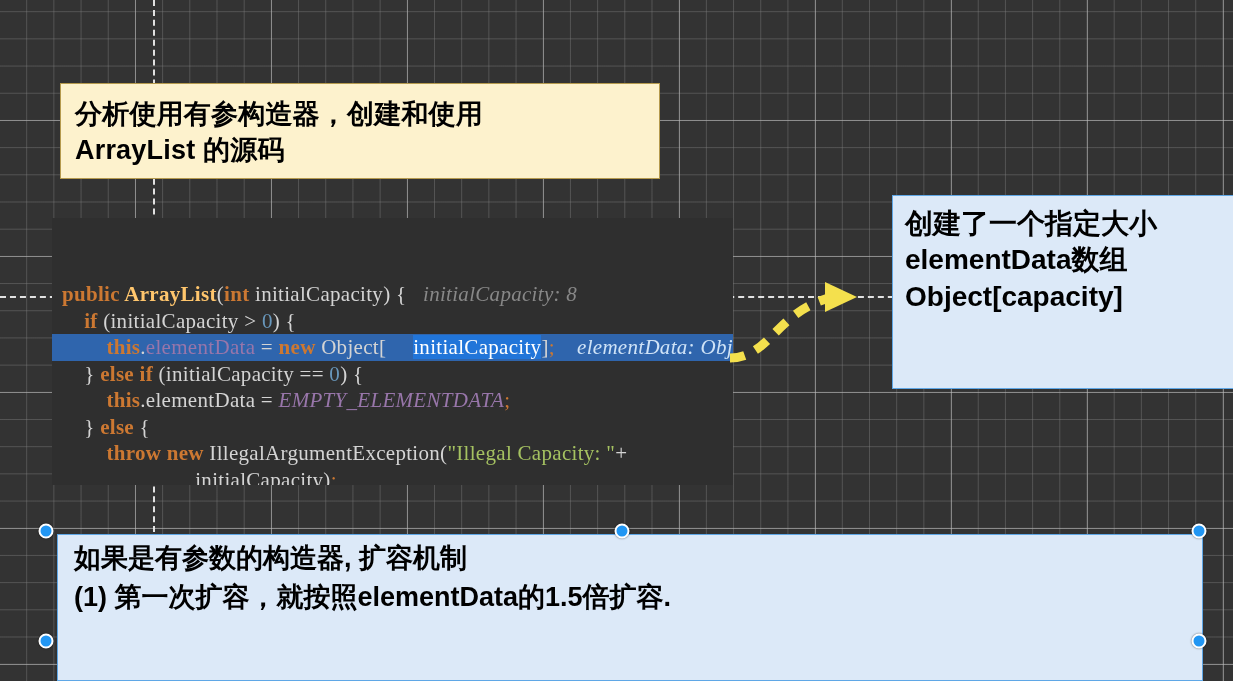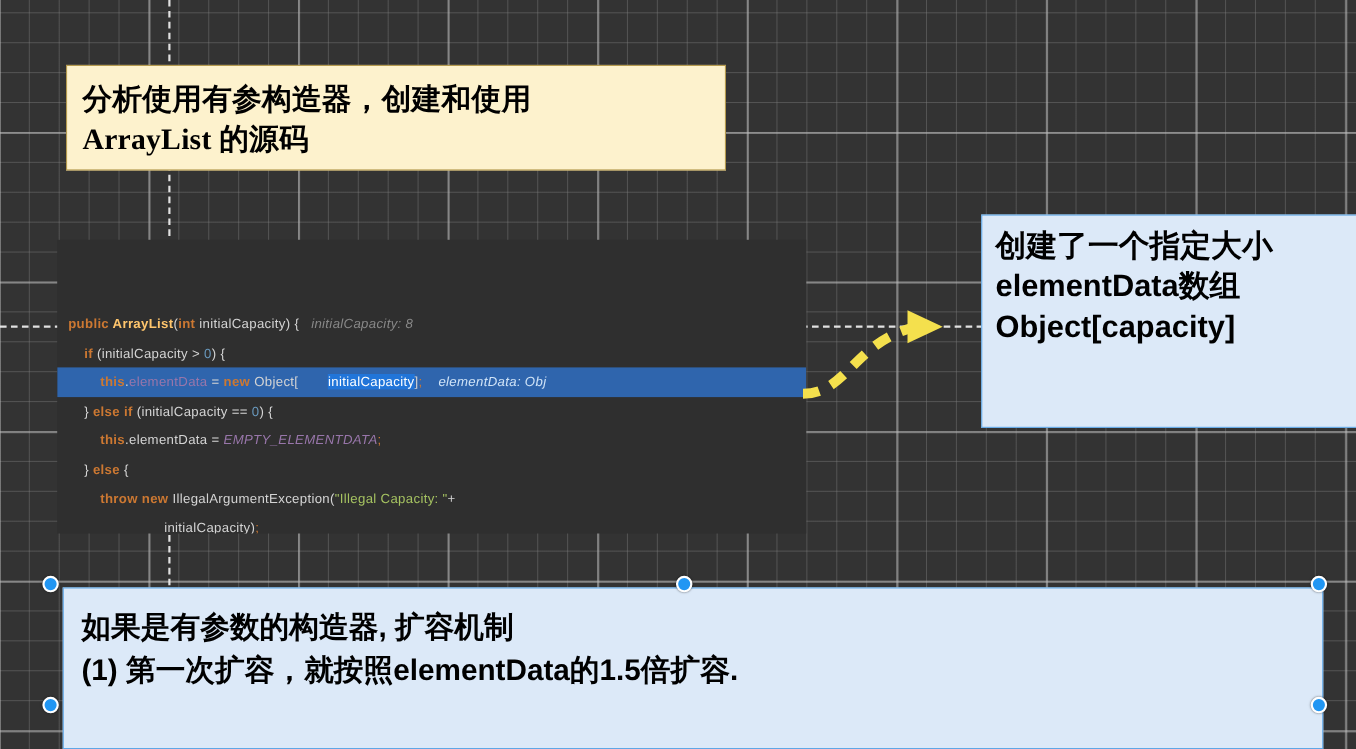--- a/index.html
+++ b/index.html
@@ -69,33 +69,33 @@
     box-sizing: border-box;
     color: #000;
     font-weight: bold;
     line-height: 1.3;
   }
   #note-right {
     padding: 10px 12px;
     font-size: 28px;
   }
   #note-bottom {
-    padding: 16px 16px;
+    padding: 4px 16px;
     font-size: 27px;
     line-height: 1.45;
   }
 
   
   .code-block {
     position: absolute;
     background: #2f2f2f;
     box-sizing: border-box;
     padding: 10px 0 0 0;
-    font-family: Liberation Sans, sans-serif;
-    font-size: 12px;
+    font-family: Liberation Serif, serif;
+    font-size: 21px;
     line-height: 26.5px;
     white-space: pre;
     overflow: hidden;
     color: #a9b7c6;
     letter-spacing: 0.3px;
   }
   .code-line {
     position: relative;
     padding-left: 10px;
     height: 26.5px;
@@ -136,21 +136,21 @@
   }
 </style>
 </head>
 <body>
 
 <div id="canvas">
 
   <div class="guide-v" style="left:153px;"></div>
   <div class="guide-h" style="top:296px;"></div>
 
-  <div class="note-yellow" id="note-title" style="left:60px; top:59px; width:600px; height:96px;font-family:Liberation Serif, serif;">
+  <div class="note-yellow" id="note-title" style="left:60px; top:83px; width:600px; height:96px;">
     <div>分析使用有参构造器，创建和使用</div>
     <div>ArrayList 的源码</div>
   </div>
 
   <div class="code-block" id="code-block" style="left:52px; top:218px; width:681px; height:267px;">
   <div class="code-line"><span class="kw">public </span><span class="type">ArrayList</span><span class="plain">(</span><span class="kw">int</span><span class="plain"> initialCapacity) {</span><span class="hint">   initialCapacity: 8</span></div><div class="code-line"><span class="plain">    </span><span class="kw">if</span><span class="plain"> (initialCapacity </span><span class="plain">&gt;</span><span class="plain"> </span><span class="num">0</span><span class="plain">) {</span></div><div class="code-line selected"><span class="plain">        </span><span class="kw">this</span><span class="plain">.</span><span class="field">elementData</span><span class="plain"> = </span><span class="kw">new</span><span class="plain"> Object[</span><span class="sel-strong">initialCapacity</span><span class="plain">]</span><span class="semi">;</span><span class="sel-hint">    elementData: Obj</span></div><div class="code-line"><span class="plain">    } </span><span class="kw">else if</span><span class="plain"> (initialCapacity == </span><span class="num">0</span><span class="plain">) {</span></div><div class="code-line"><span class="plain">        </span><span class="kw">this</span><span class="plain">.</span><span class="plain">elementData</span><span class="plain"> = </span><span class="cnst">EMPTY_ELEMENTDATA</span><span class="semi">;</span></div><div class="code-line"><span class="plain">    } </span><span class="kw">else</span><span class="plain"> {</span></div><div class="code-line"><span class="plain">        </span><span class="kw">throw new</span><span class="plain"> IllegalArgumentException(</span><span class="str">"Illegal Capacity: "</span><span class="plain">+</span></div><div class="code-line"><span class="plain">                        initialCapacity)</span><span class="semi">;</span></div></div>
 
   <svg class="arrow-svg" style="left:725px; top:280px;" width="140" height="90" viewBox="0 0 140 90">
     <path d="M 5 78 C 45 78, 52 30, 108 17" fill="none" stroke="#f4e04d" stroke-width="9" stroke-dasharray="15 12" stroke-linecap="butt"></path>
     <path d="M 100 2 L 132 17 L 100 32 Z" fill="#f4e04d"></path>

